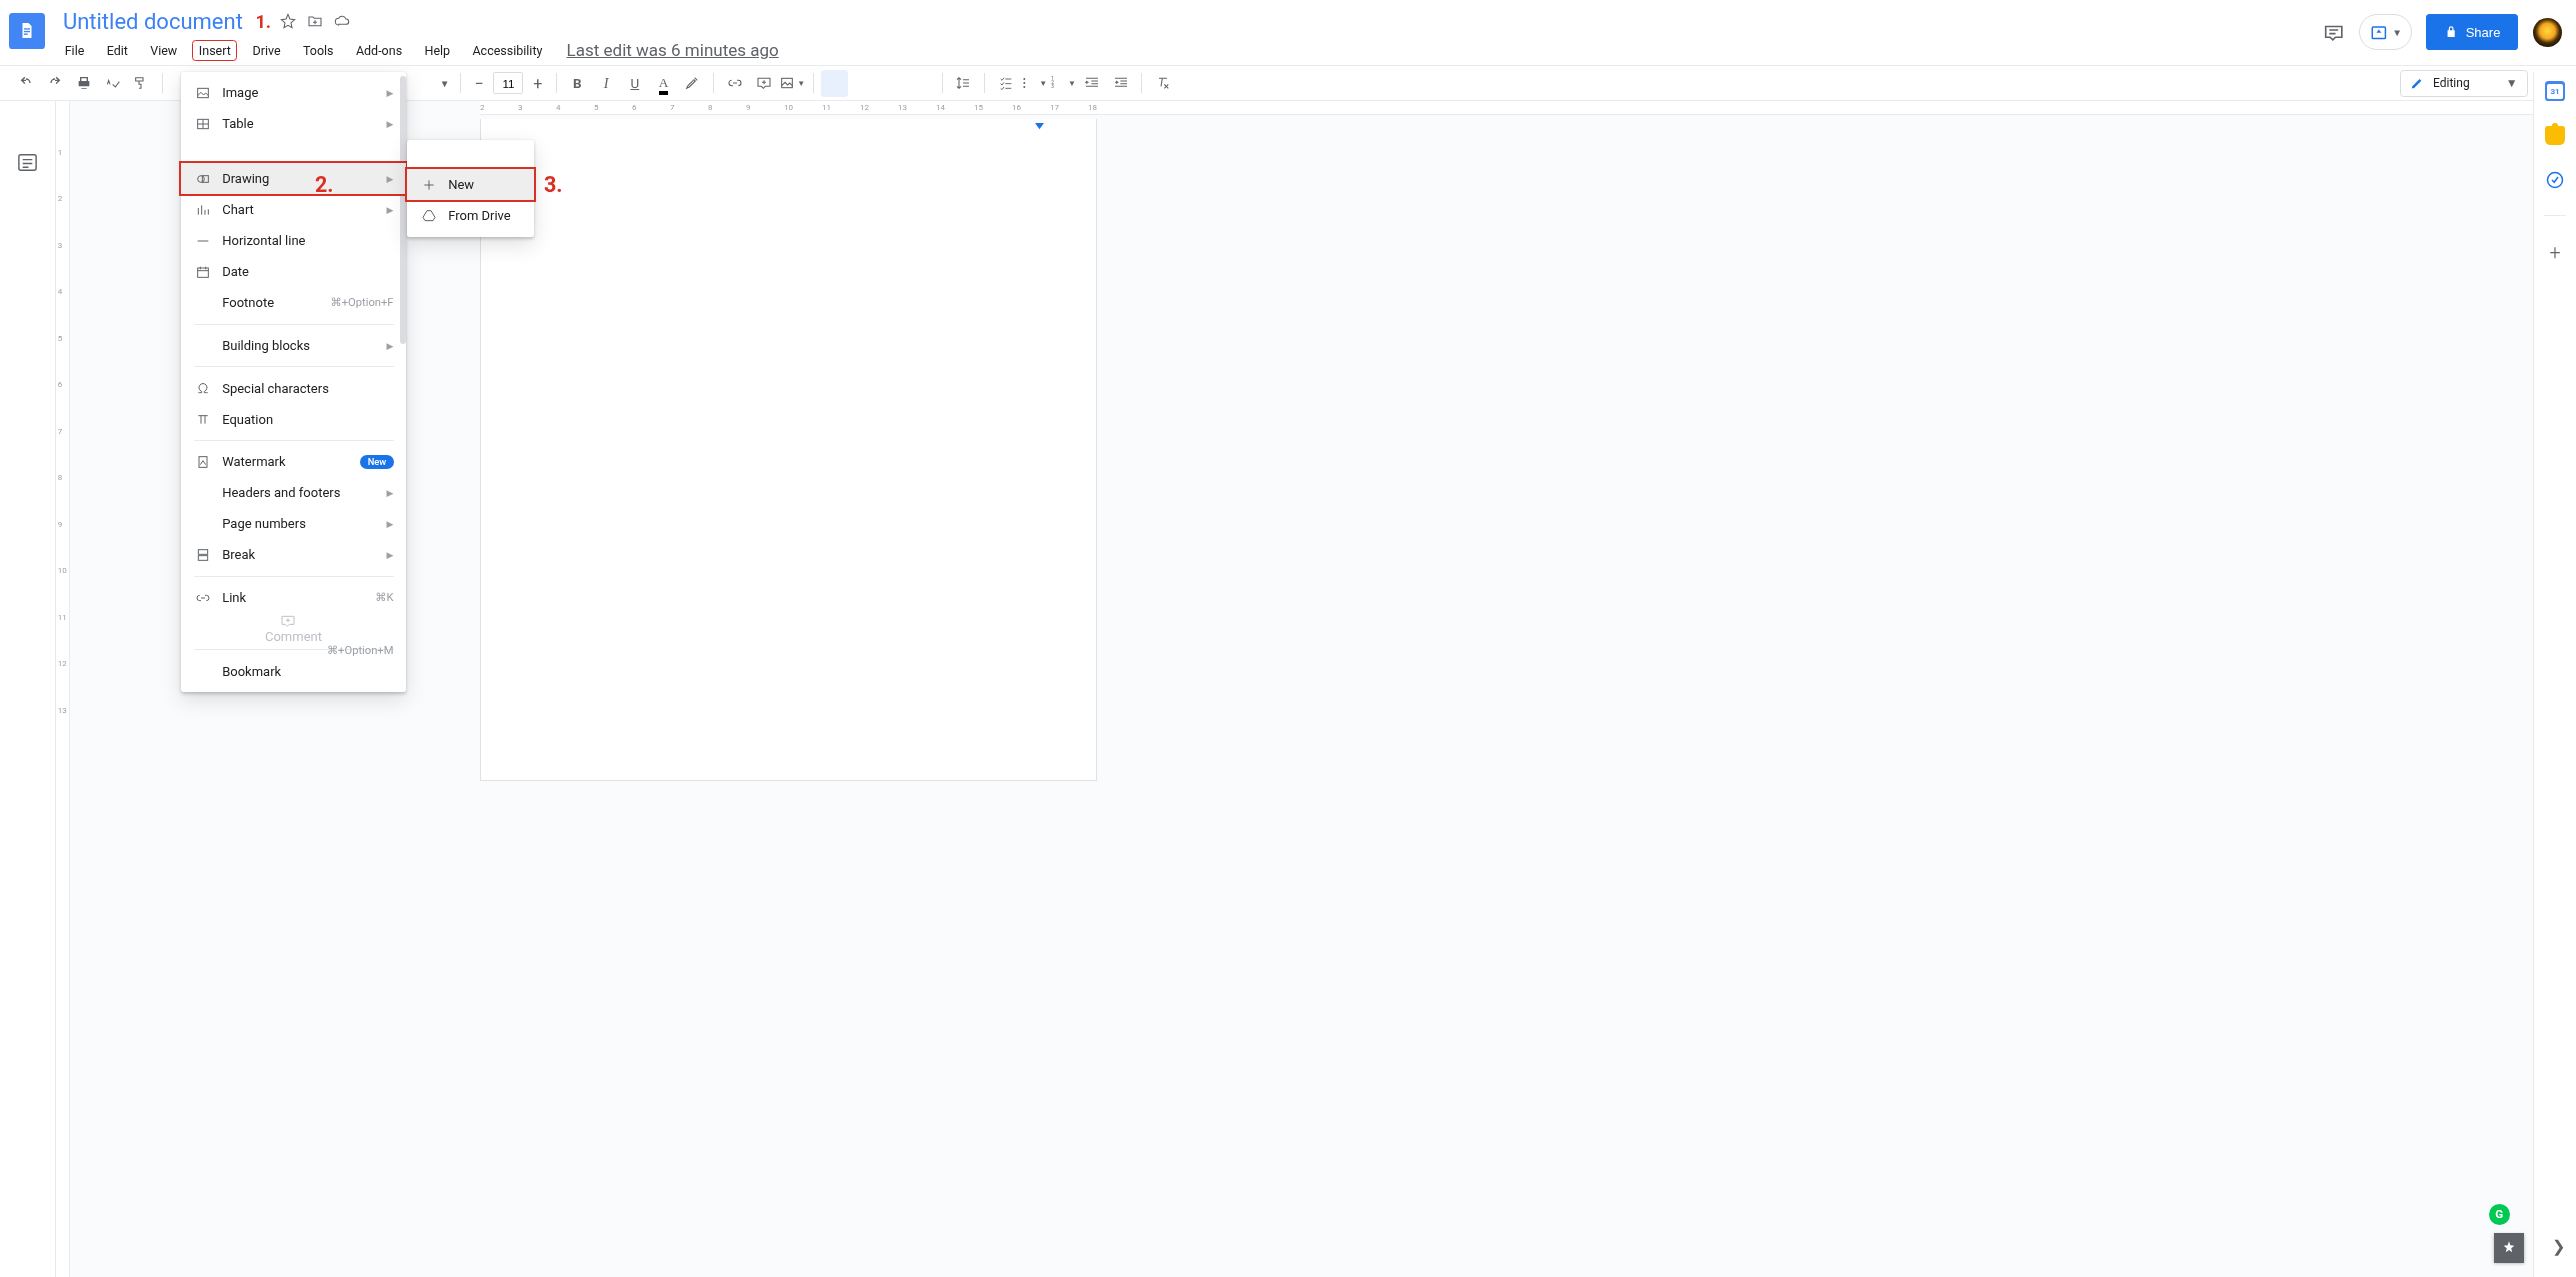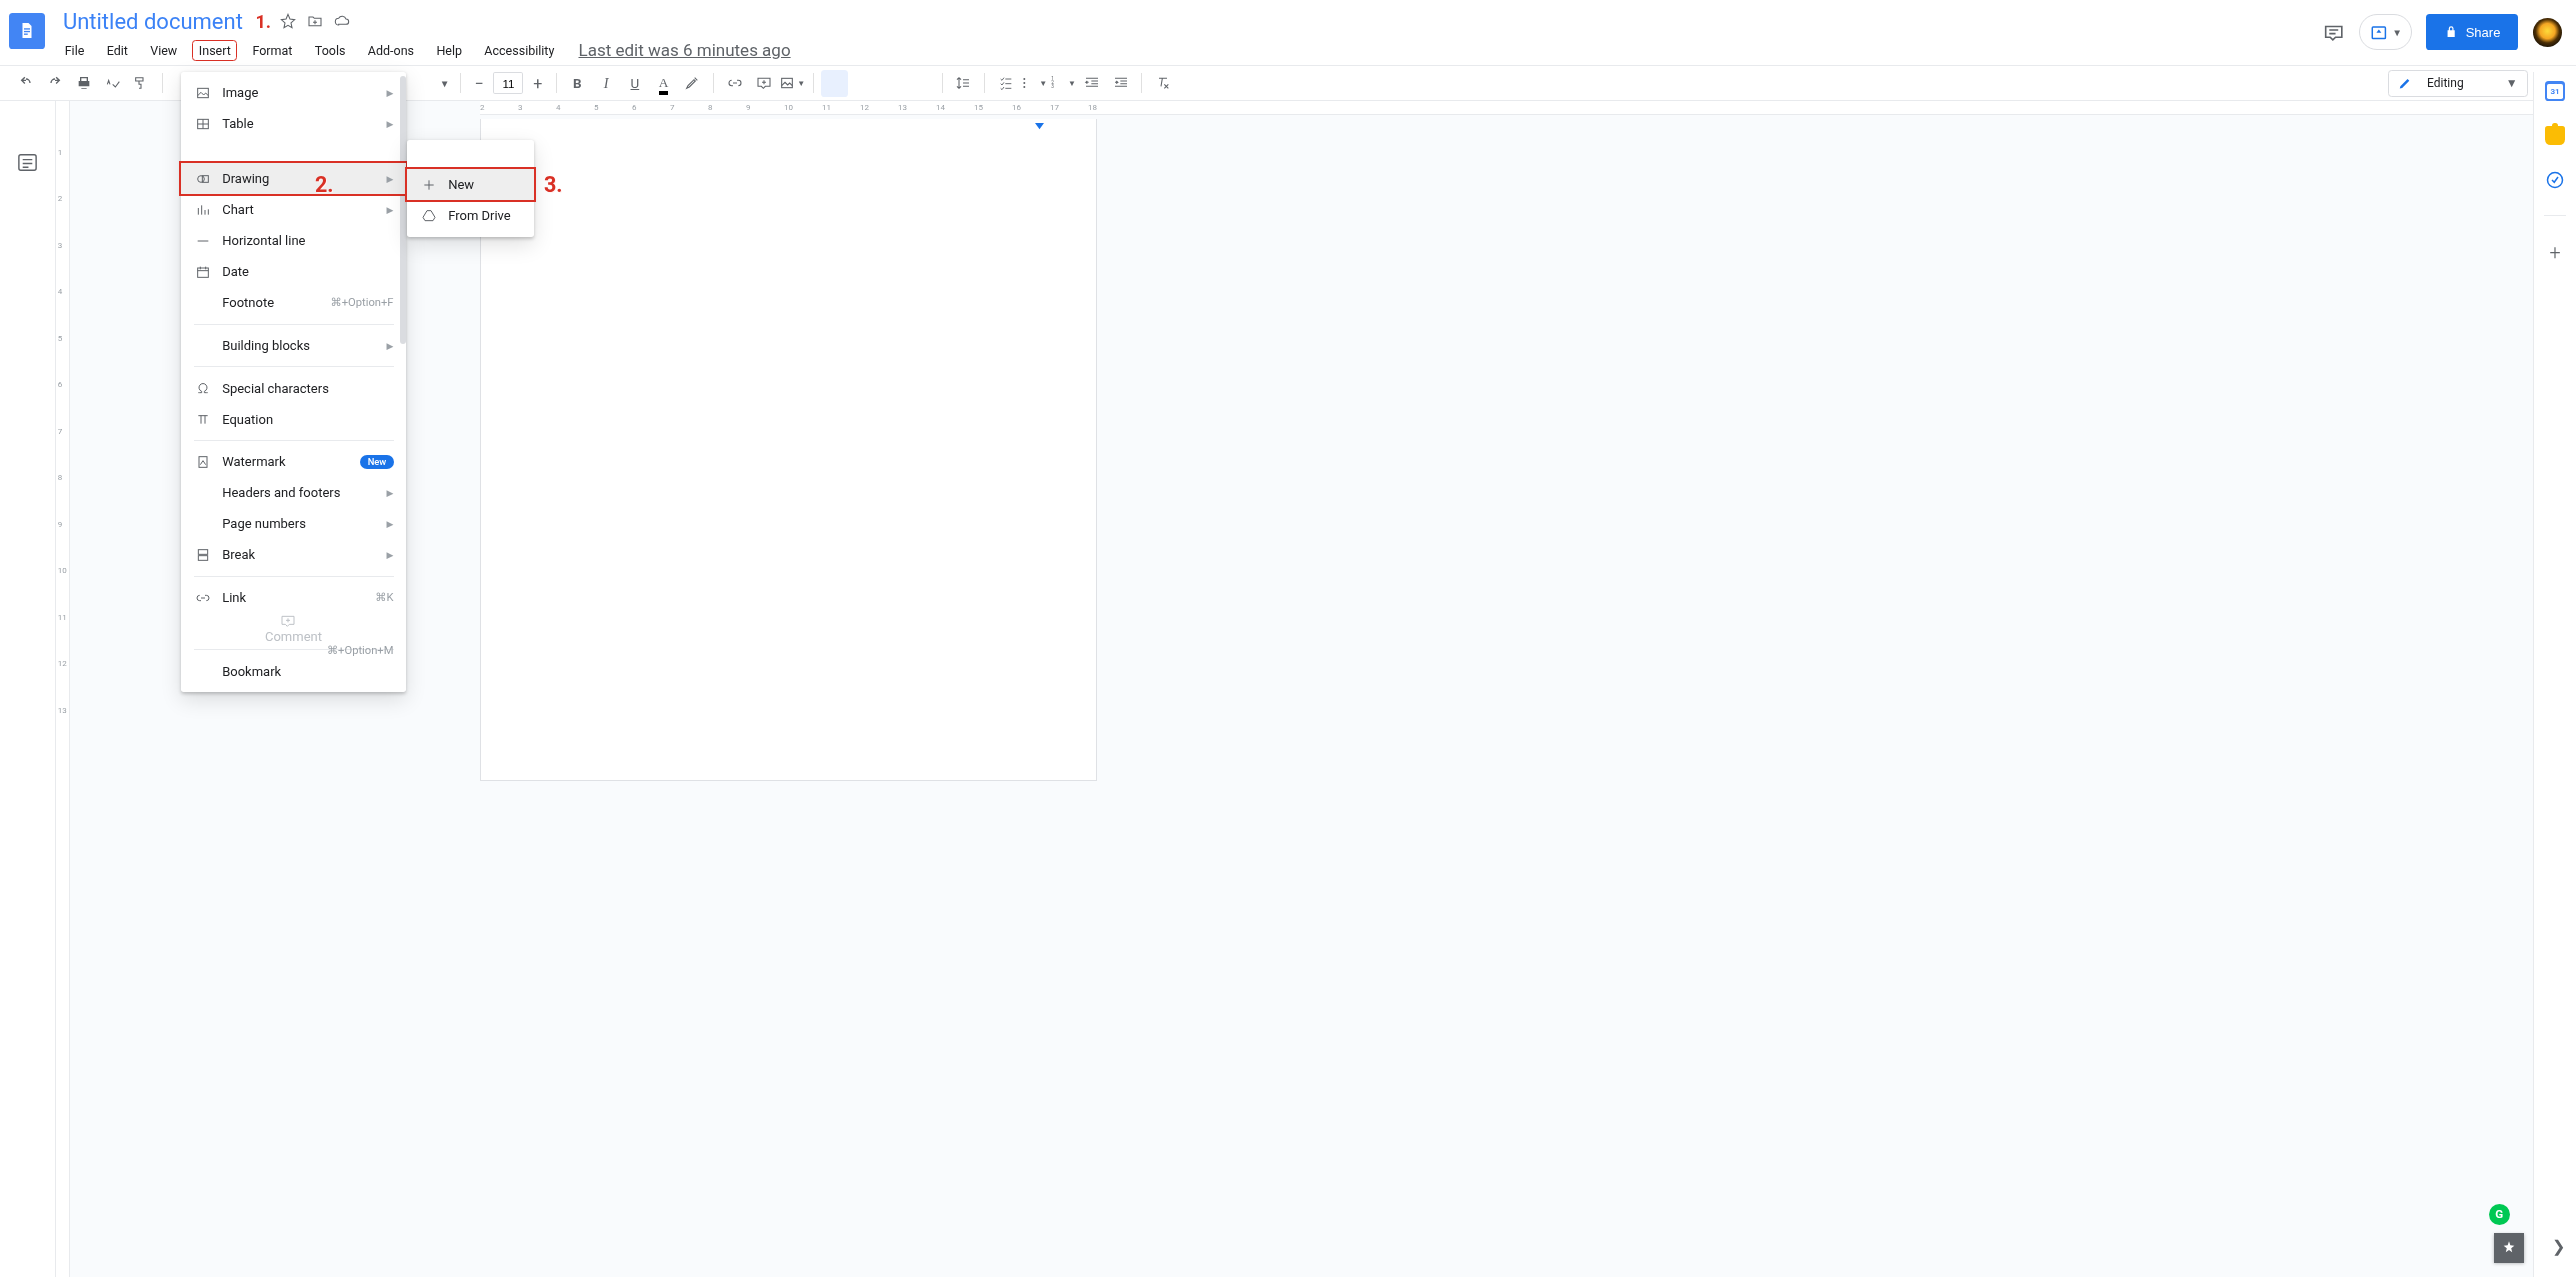--- a/index.html
+++ b/index.html
@@ -42,21 +42,21 @@
   .font-size-box { display: flex; align-items: center; gap: 0; }
   .fs-btn { width: 21.5px; height: 21.5px; display: flex; align-items: center; justify-content: center; color: #5f6368; font-size: 16px; cursor: pointer; border-radius: 1.8px; }
   .fs-input { width: 30px; height: 21.5px; border: 0.9px solid #dadce0; text-align: center; font-size: 11.6px; border-radius: 1.8px; margin: 0 3.6px; }
   .bold { font-weight: 700; font-size: 13.4px; color: #5f6368; }
   .italic { font-style: italic; font-family: serif; font-size: 14.3px; color: #5f6368; }
   .underline-u { text-decoration: underline; font-size: 13.4px; color: #5f6368; }
   .text-color-a { position: relative; font-size: 13.4px; color: #5f6368; font-family: serif; }
   .text-color-a::after { content: ''; position: absolute; left: 0; right: 0; bottom: -3.6px; height: 3.6px; background: #000; }
   .align-active { background: #e8f0fe !important; }
   .align-active svg { fill: #1a73e8; }
-  .mode-pill { display: flex; align-items: center; gap: 15px; border: 0.9px solid #dadce0; border-radius: 3.6px; height: 27px; padding: 4px 9px; margin-left: auto; cursor: pointer; }
+  .mode-pill { display: flex; align-items: center; gap: 9px; border: 0.9px solid #dadce0; border-radius: 3.6px; height: 27px; padding: 4px 9px; margin-left: auto; cursor: pointer; }
   .mode-pill svg { width: 14.3px; height: 14.3px; fill: #1a73e8; }
   .mode-pill span { font-size: 12px; }
   .mode-caret { color: #5f6368; font-size: 9px; margin-left: 27px; }
   .collapse-arrow { margin-left: 7.2px; color: #5f6368; }
 
   
 
   
   .doc-area { flex: 1; display: flex; position: relative; overflow: hidden; }
   .left-gutter { width: 55px; display: flex; justify-content: center; padding-top: 50px; }
@@ -145,21 +145,21 @@
         <svg viewBox="0 0 24 24">
             <path d="M7 18a5 5 0 010-10 6 6 0 0111 1 4 4 0 010 8H7z"></path>
           </svg>
       </span>
     </div>
     <div class="menu-bar">
       <span class="menu-item">File</span>
       <span class="menu-item">Edit</span>
       <span class="menu-item">View</span>
       <span class="menu-item highlight-red">Insert</span>
-      <span class="menu-item">Format</span>
+      <span class="menu-item">Drive</span>
       <span class="menu-item">Tools</span>
       <span class="menu-item">Add-ons</span>
       <span class="menu-item">Help</span>
       <span class="menu-item">Accessibility</span>
       <span class="last-edit">Last edit was 6 minutes ago</span>
     </div>
   </div>
   <div class="header-right">
     <span class="comments-icon">
       <svg viewBox="0 0 24 24" width="21.5" height="21.5">

